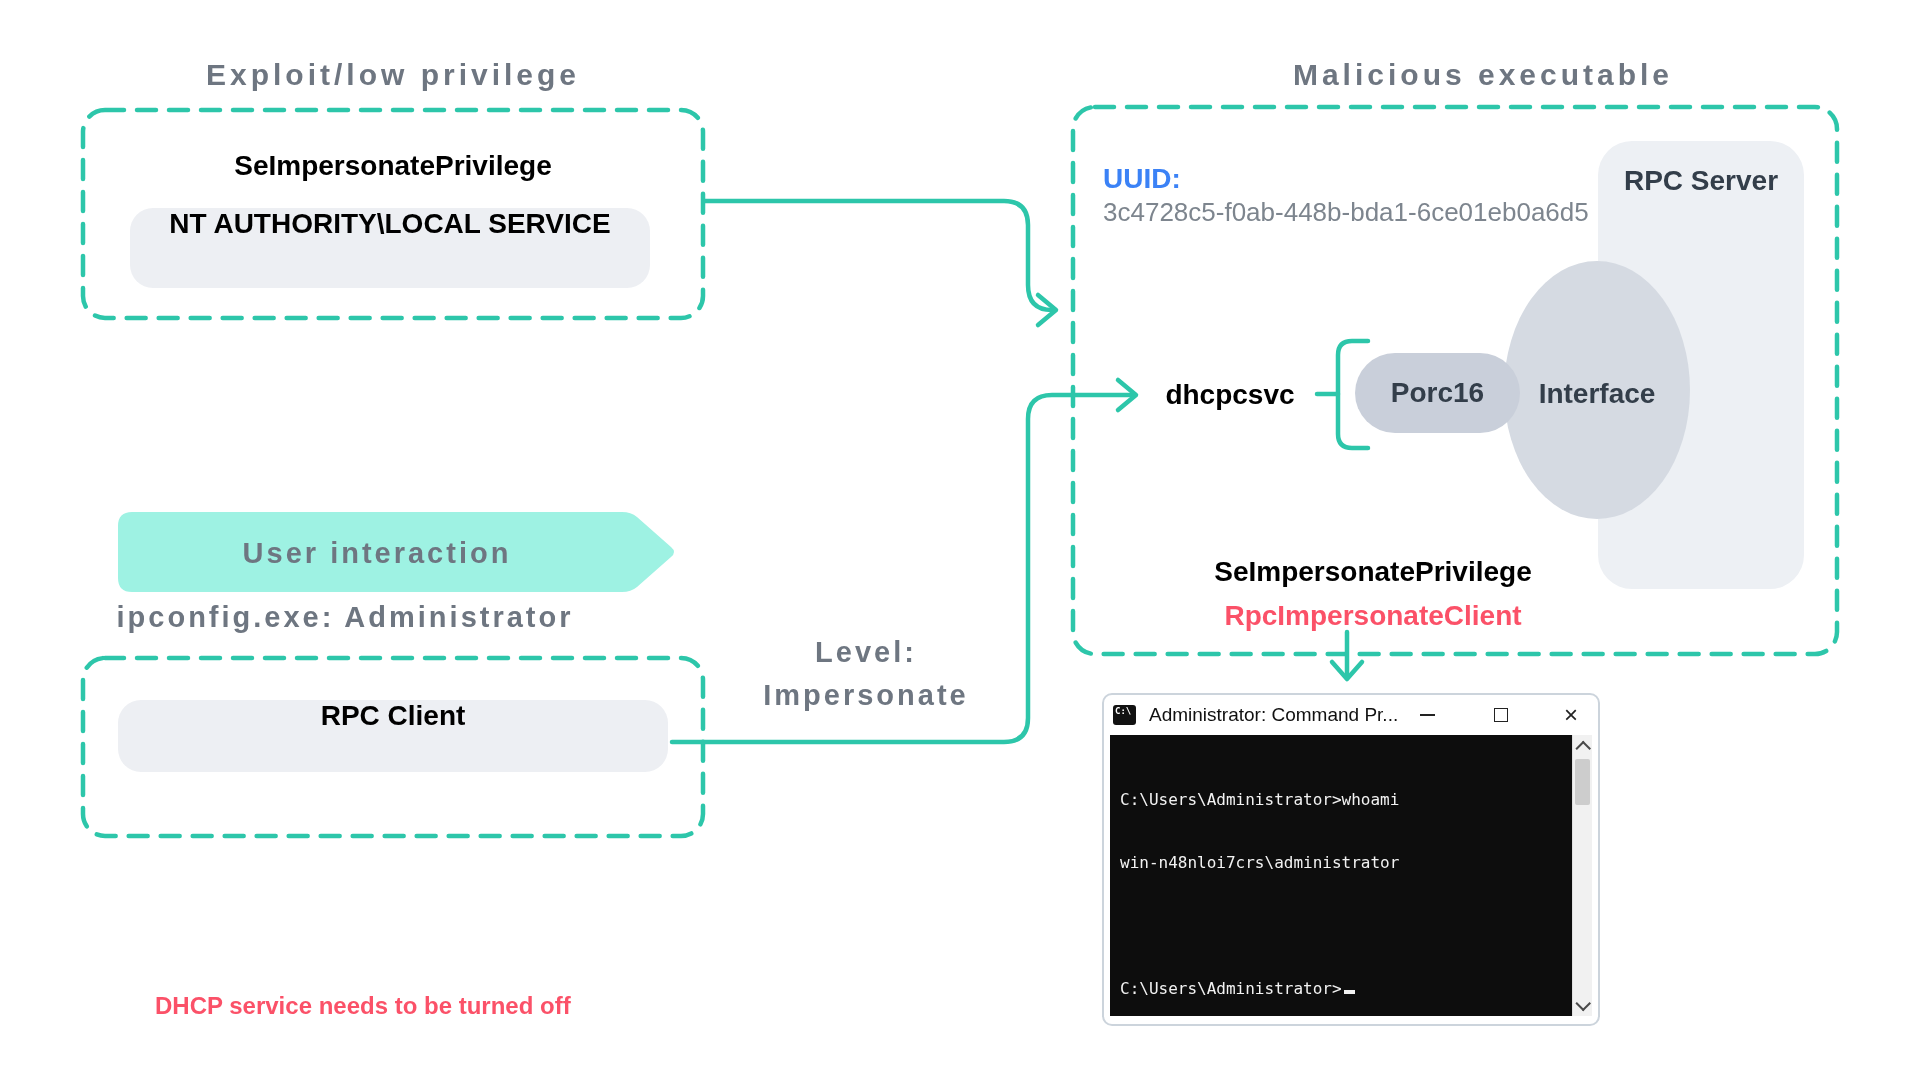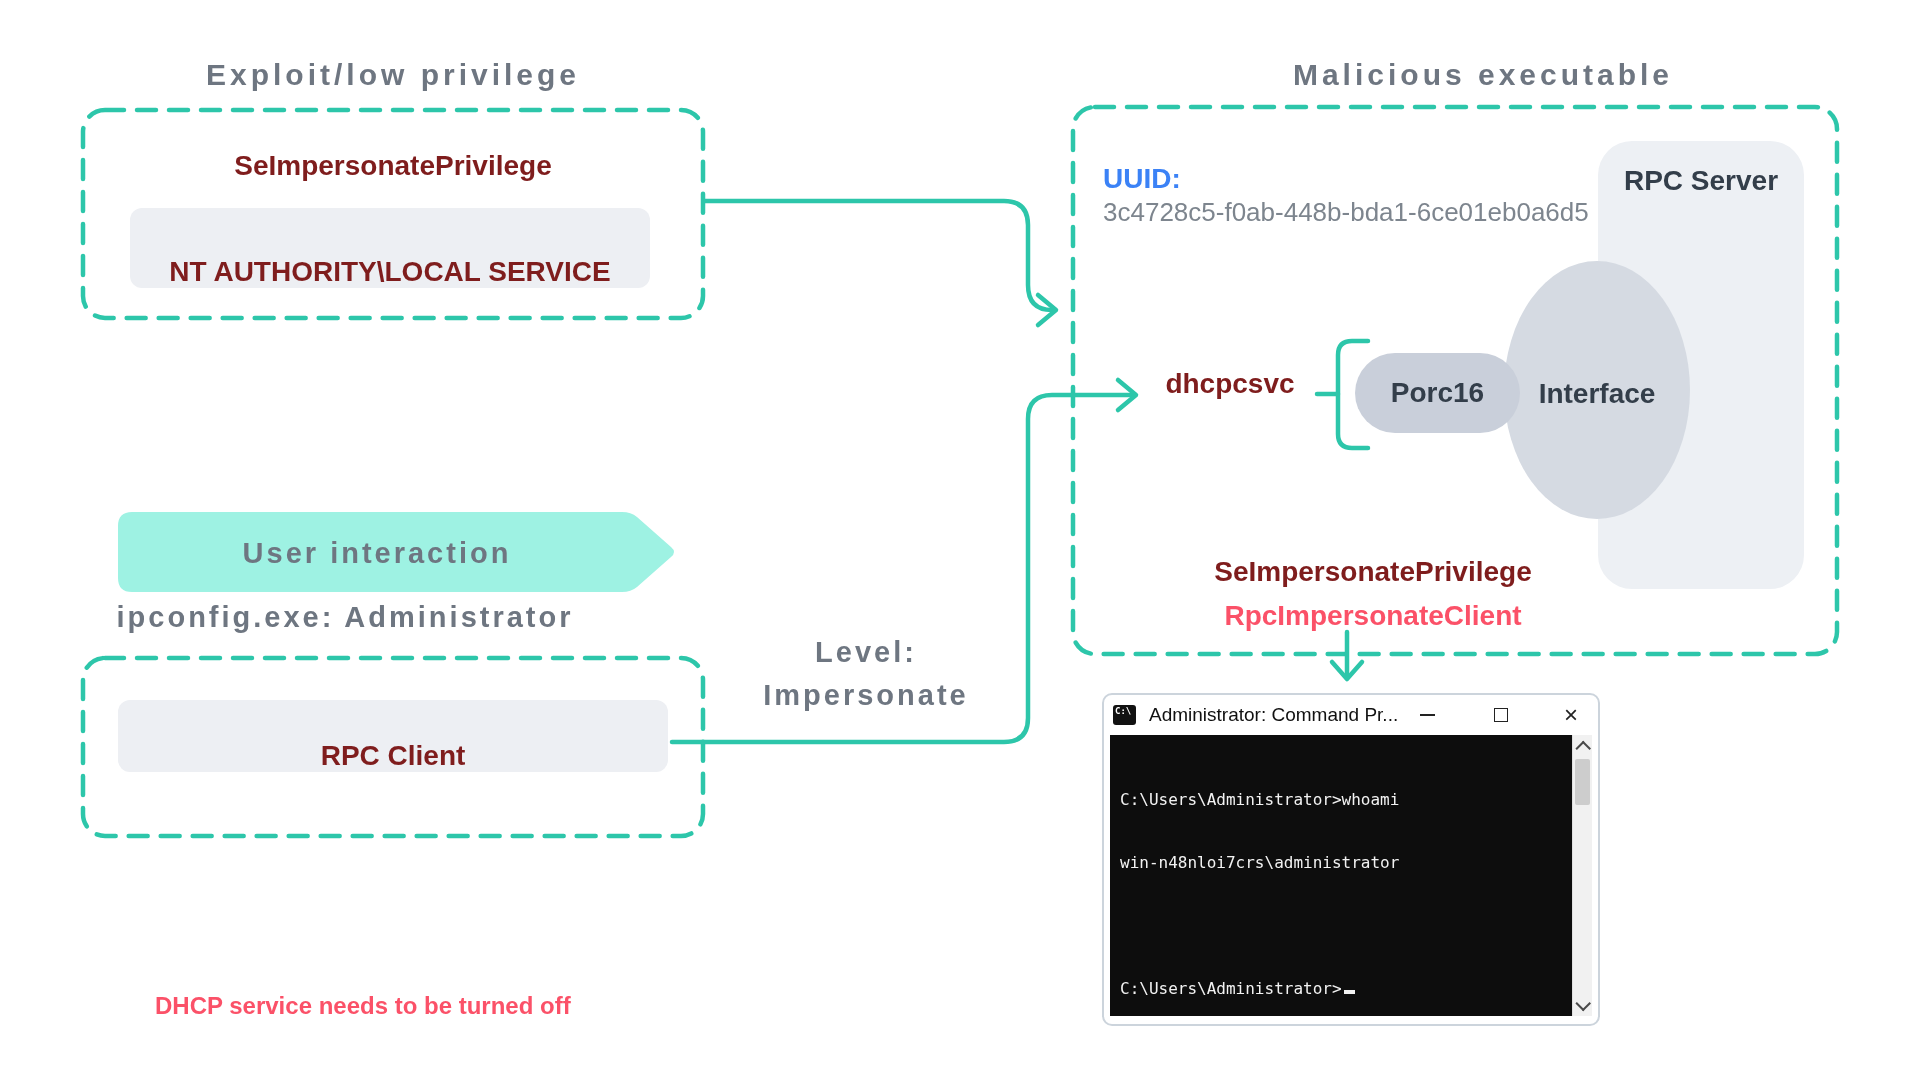--- a/index.html
+++ b/index.html
@@ -4,25 +4,25 @@
 <style>
   html,body{margin:0;padding:0;background:#ffffff;}
   #stage{position:relative;width:1920px;height:1080px;background:#ffffff;overflow:hidden;
          font-family:"Liberation Sans","DejaVu Sans",sans-serif;}
   #overlay{position:absolute;left:0;top:0;width:1920px;height:1080px;pointer-events:none;z-index:1;}
 
   .abs{position:absolute;}
   .ctr{transform:translate(-50%,-50%);white-space:nowrap;}
 
   .sec-title{font-size:30px;font-weight:bold;color:#6e7681;letter-spacing:4px;}
-  .dark-label{font-size:28px;font-weight:bold;color:#7f1d1d;}
+  .dark-label{font-size:28px;font-weight:bold;color:#000000;}
   .gray-spaced{font-size:29px;font-weight:bold;color:#6e7681;letter-spacing:3px;}
   .red-label{font-size:28px;font-weight:bold;color:#fb5168;}
 
-  .graybox{background:#edeff3;border-radius:12px;display:flex;align-items:flex-end;justify-content:center;z-index:2;}
+  .graybox{background:#edeff3;border-radius:23px;display:flex;align-items:flex-start;justify-content:center;z-index:2;}
 
   #rpc-server-rect{left:1598px;top:141px;width:206px;height:448px;background:#edf0f4;border-radius:34px;z-index:2;}
   #interface-ellipse{left:1504px;top:261px;width:186px;height:258px;background:#d5dae2;border-radius:50%;z-index:3;}
   #porc16-pill{left:1355px;top:353px;width:165px;height:80px;background:#c9cfda;border-radius:40px;z-index:4;
                display:flex;align-items:center;justify-content:center;}
   .shape-label{font-size:28px;font-weight:bold;color:#333e4a;z-index:5;}
 
   #uuid-label{left:1103px;top:163px;font-size:28px;font-weight:bold;color:#3b82f6;z-index:5;}
   #uuid-value{left:1103px;top:197px;font-size:26px;color:#7d858e;z-index:5;}
 
@@ -112,21 +112,21 @@
   <div class="abs" id="rpc-server-rect"></div>
   <div class="abs ctr shape-label" style="left:1701px;top:181px;">RPC Server</div>
 
   <div class="abs" id="interface-ellipse"></div>
   <div class="abs ctr shape-label" style="left:1597px;top:394px;">Interface</div>
 
   <div class="abs" id="porc16-pill">
     <span class="shape-label">Porc16</span>
   </div>
 
-  <div class="abs ctr dark-label" style="left:1230px;top:384px;z-index:5;">dhcpcsvc</div>
+  <div class="abs ctr dark-label" style="left:1230px;top:395px;z-index:5;">dhcpcsvc</div>
   <div class="abs ctr dark-label" style="left:1373px;top:572px;z-index:5;">SeImpersonatePrivilege</div>
   <div class="abs ctr red-label" style="left:1373px;top:616px;z-index:5;">RpcImpersonateClient</div>
 
   <div class="abs" id="cmd-window">
     <div id="cmd-titlebar">
       <div id="cmd-icon">C:\</div>
       <div id="cmd-title">Administrator: Command Pr...</div>
       <div class="win-ctrl" id="ctrl-min">
           <div class="glyph-min"></div>
         </div>

